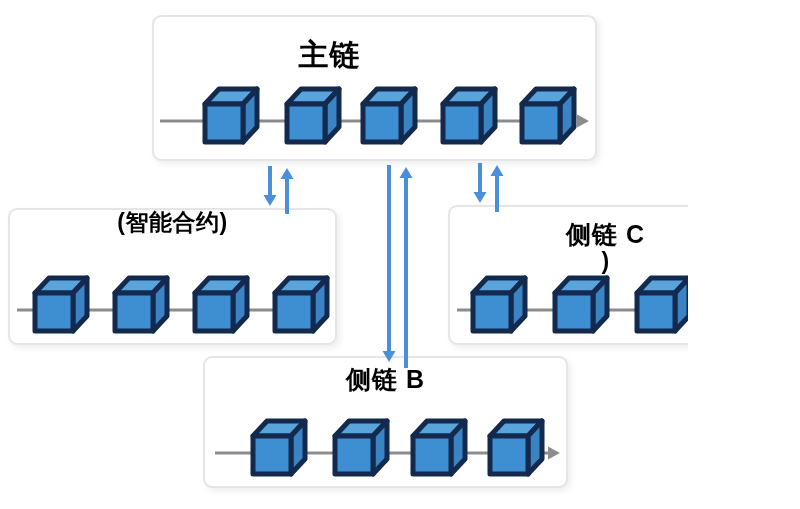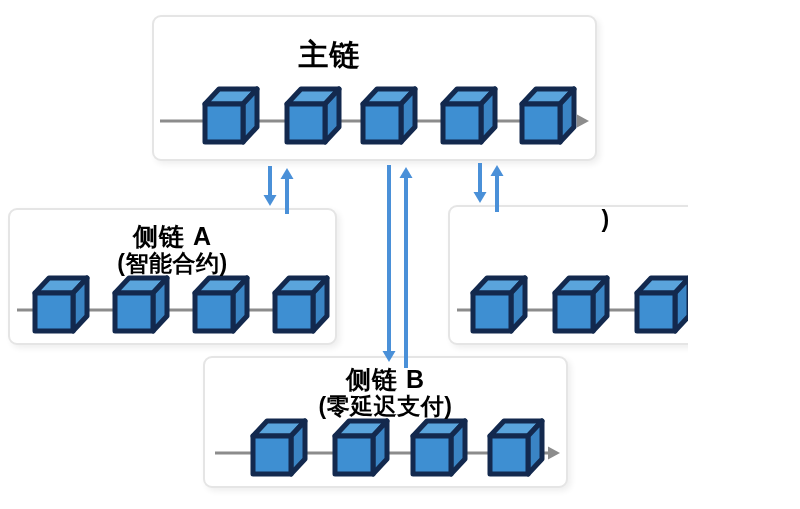--- a/index.html
+++ b/index.html
@@ -69,21 +69,20 @@
         </g>
         <g transform="translate(359,2)">
           <polygon points="3,19 17,4 55,4 41,19" fill="var(--cube-top)" stroke="var(--cube-outline)" stroke-width="5" stroke-linejoin="round"></polygon>
           <polygon points="41,19 55,4 55,42 41,57" fill="var(--cube-side)" stroke="var(--cube-outline)" stroke-width="5" stroke-linejoin="round"></polygon>
           <rect x="3" y="19" width="38" height="38" fill="var(--cube-front)" stroke="var(--cube-outline)" stroke-width="5" stroke-linejoin="round"></rect>
         </g>
       </svg>
   </div>
 
   <div class="chain-box a-box" style="left:8px;top:208px;width:329px;height:137px;">
-    <div class="box-title">侧链 A</div>
     <div class="box-subtitle">(智能合约)</div>
     <svg class="chain" width="317" height="64">
         <line x1="1" y1="38" x2="311" y2="38" stroke="var(--chain-line)" stroke-width="3"></line>
         <g transform="translate(16,2)">
           <polygon points="3,19 17,4 55,4 41,19" fill="var(--cube-top)" stroke="var(--cube-outline)" stroke-width="5" stroke-linejoin="round"></polygon>
           <polygon points="41,19 55,4 55,42 41,57" fill="var(--cube-side)" stroke="var(--cube-outline)" stroke-width="5" stroke-linejoin="round"></polygon>
           <rect x="3" y="19" width="38" height="38" fill="var(--cube-front)" stroke="var(--cube-outline)" stroke-width="5" stroke-linejoin="round"></rect>
         </g>
         <g transform="translate(96,2)">
           <polygon points="3,19 17,4 55,4 41,19" fill="var(--cube-top)" stroke="var(--cube-outline)" stroke-width="5" stroke-linejoin="round"></polygon>
@@ -97,20 +96,21 @@
         </g>
         <g transform="translate(256,2)">
           <polygon points="3,19 17,4 55,4 41,19" fill="var(--cube-top)" stroke="var(--cube-outline)" stroke-width="5" stroke-linejoin="round"></polygon>
           <polygon points="41,19 55,4 55,42 41,57" fill="var(--cube-side)" stroke="var(--cube-outline)" stroke-width="5" stroke-linejoin="round"></polygon>
           <rect x="3" y="19" width="38" height="38" fill="var(--cube-front)" stroke="var(--cube-outline)" stroke-width="5" stroke-linejoin="round"></rect>
         </g>
       </svg>
   </div>
 
   <div class="chain-box c-box" style="left:448px;top:205px;width:315px;height:140px;">
+    <div class="box-title">侧链 C</div>
     <div class="box-subtitle">
       <span>)</span>
     </div>
     <svg class="chain" width="303" height="64">
         <line x1="1" y1="38" x2="298" y2="38" stroke="var(--chain-line)" stroke-width="3"></line>
         <g transform="translate(14,2)">
           <polygon points="3,19 17,4 55,4 41,19" fill="var(--cube-top)" stroke="var(--cube-outline)" stroke-width="5" stroke-linejoin="round"></polygon>
           <polygon points="41,19 55,4 55,42 41,57" fill="var(--cube-side)" stroke="var(--cube-outline)" stroke-width="5" stroke-linejoin="round"></polygon>
           <rect x="3" y="19" width="38" height="38" fill="var(--cube-front)" stroke="var(--cube-outline)" stroke-width="5" stroke-linejoin="round"></rect>
         </g>
@@ -127,21 +127,20 @@
         <g transform="translate(253,2)">
           <polygon points="3,19 17,4 55,4 41,19" fill="var(--cube-top)" stroke="var(--cube-outline)" stroke-width="5" stroke-linejoin="round"></polygon>
           <polygon points="41,19 55,4 55,42 41,57" fill="var(--cube-side)" stroke="var(--cube-outline)" stroke-width="5" stroke-linejoin="round"></polygon>
           <rect x="3" y="19" width="38" height="38" fill="var(--cube-front)" stroke="var(--cube-outline)" stroke-width="5" stroke-linejoin="round"></rect>
         </g>
       </svg>
   </div>
 
   <div class="chain-box b-box" style="left:203px;top:356px;width:365px;height:132px;">
     <div class="box-title">侧链 B</div>
-    <div class="box-subtitle">(零延迟支付)</div>
     <svg class="chain" width="353" height="64">
         <line x1="4" y1="38" x2="338" y2="38" stroke="var(--chain-line)" stroke-width="3"></line>
         <polygon points="349,38 337,31.5 337,44.5" fill="var(--chain-line)"></polygon>
         <g transform="translate(39,2)">
           <polygon points="3,19 17,4 55,4 41,19" fill="var(--cube-top)" stroke="var(--cube-outline)" stroke-width="5" stroke-linejoin="round"></polygon>
           <polygon points="41,19 55,4 55,42 41,57" fill="var(--cube-side)" stroke="var(--cube-outline)" stroke-width="5" stroke-linejoin="round"></polygon>
           <rect x="3" y="19" width="38" height="38" fill="var(--cube-front)" stroke="var(--cube-outline)" stroke-width="5" stroke-linejoin="round"></rect>
         </g>
         <g transform="translate(121,2)">
           <polygon points="3,19 17,4 55,4 41,19" fill="var(--cube-top)" stroke="var(--cube-outline)" stroke-width="5" stroke-linejoin="round"></polygon>

